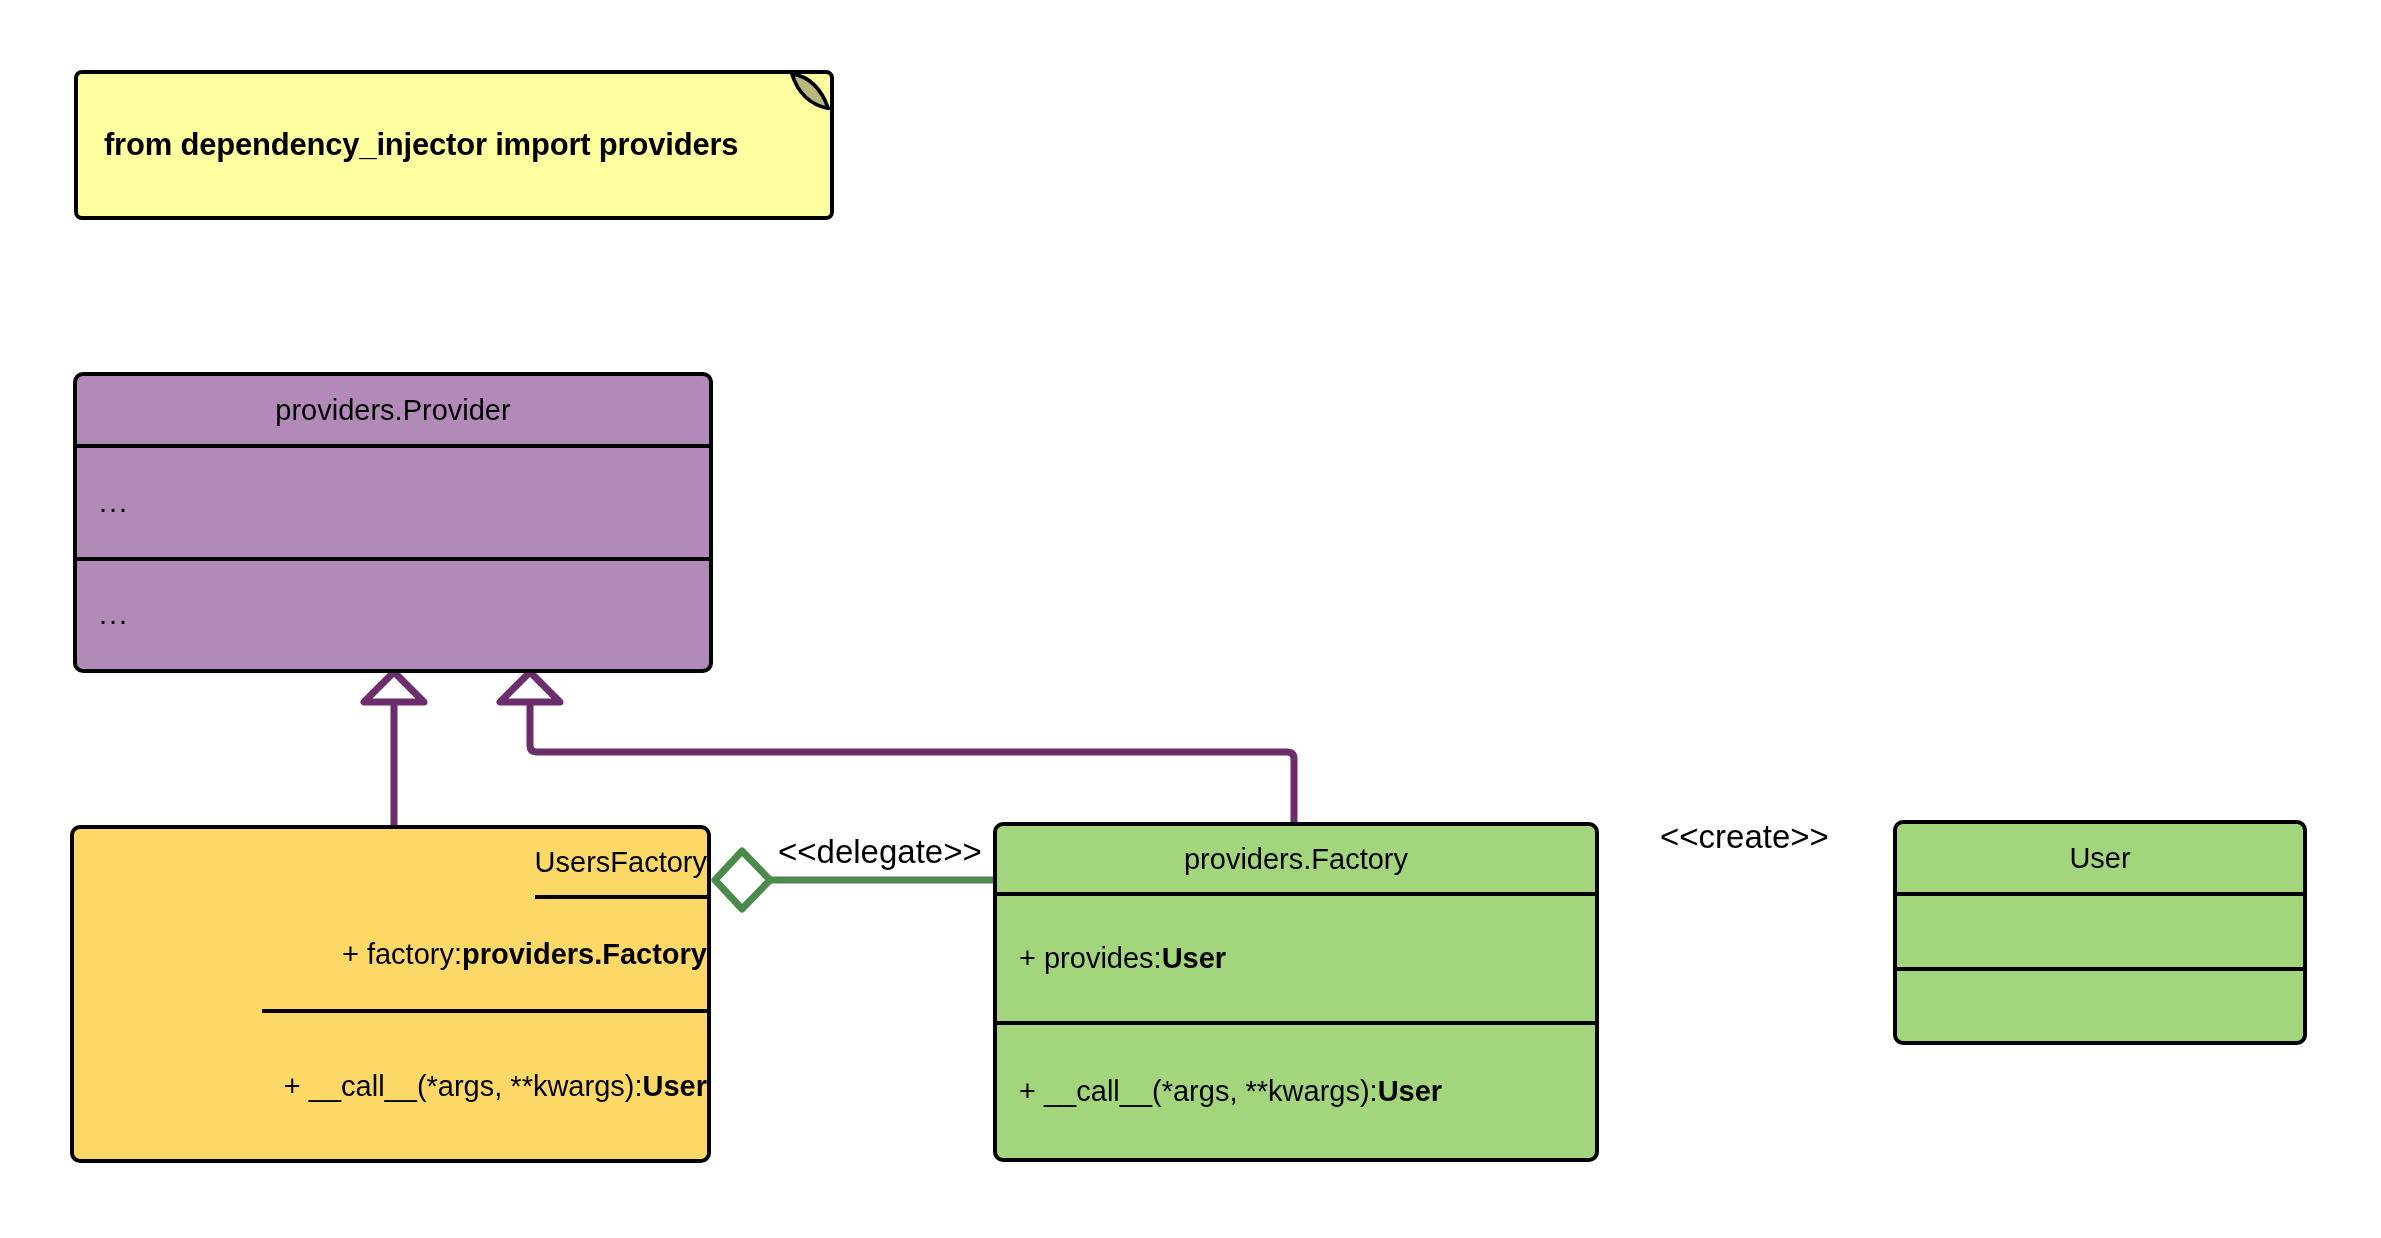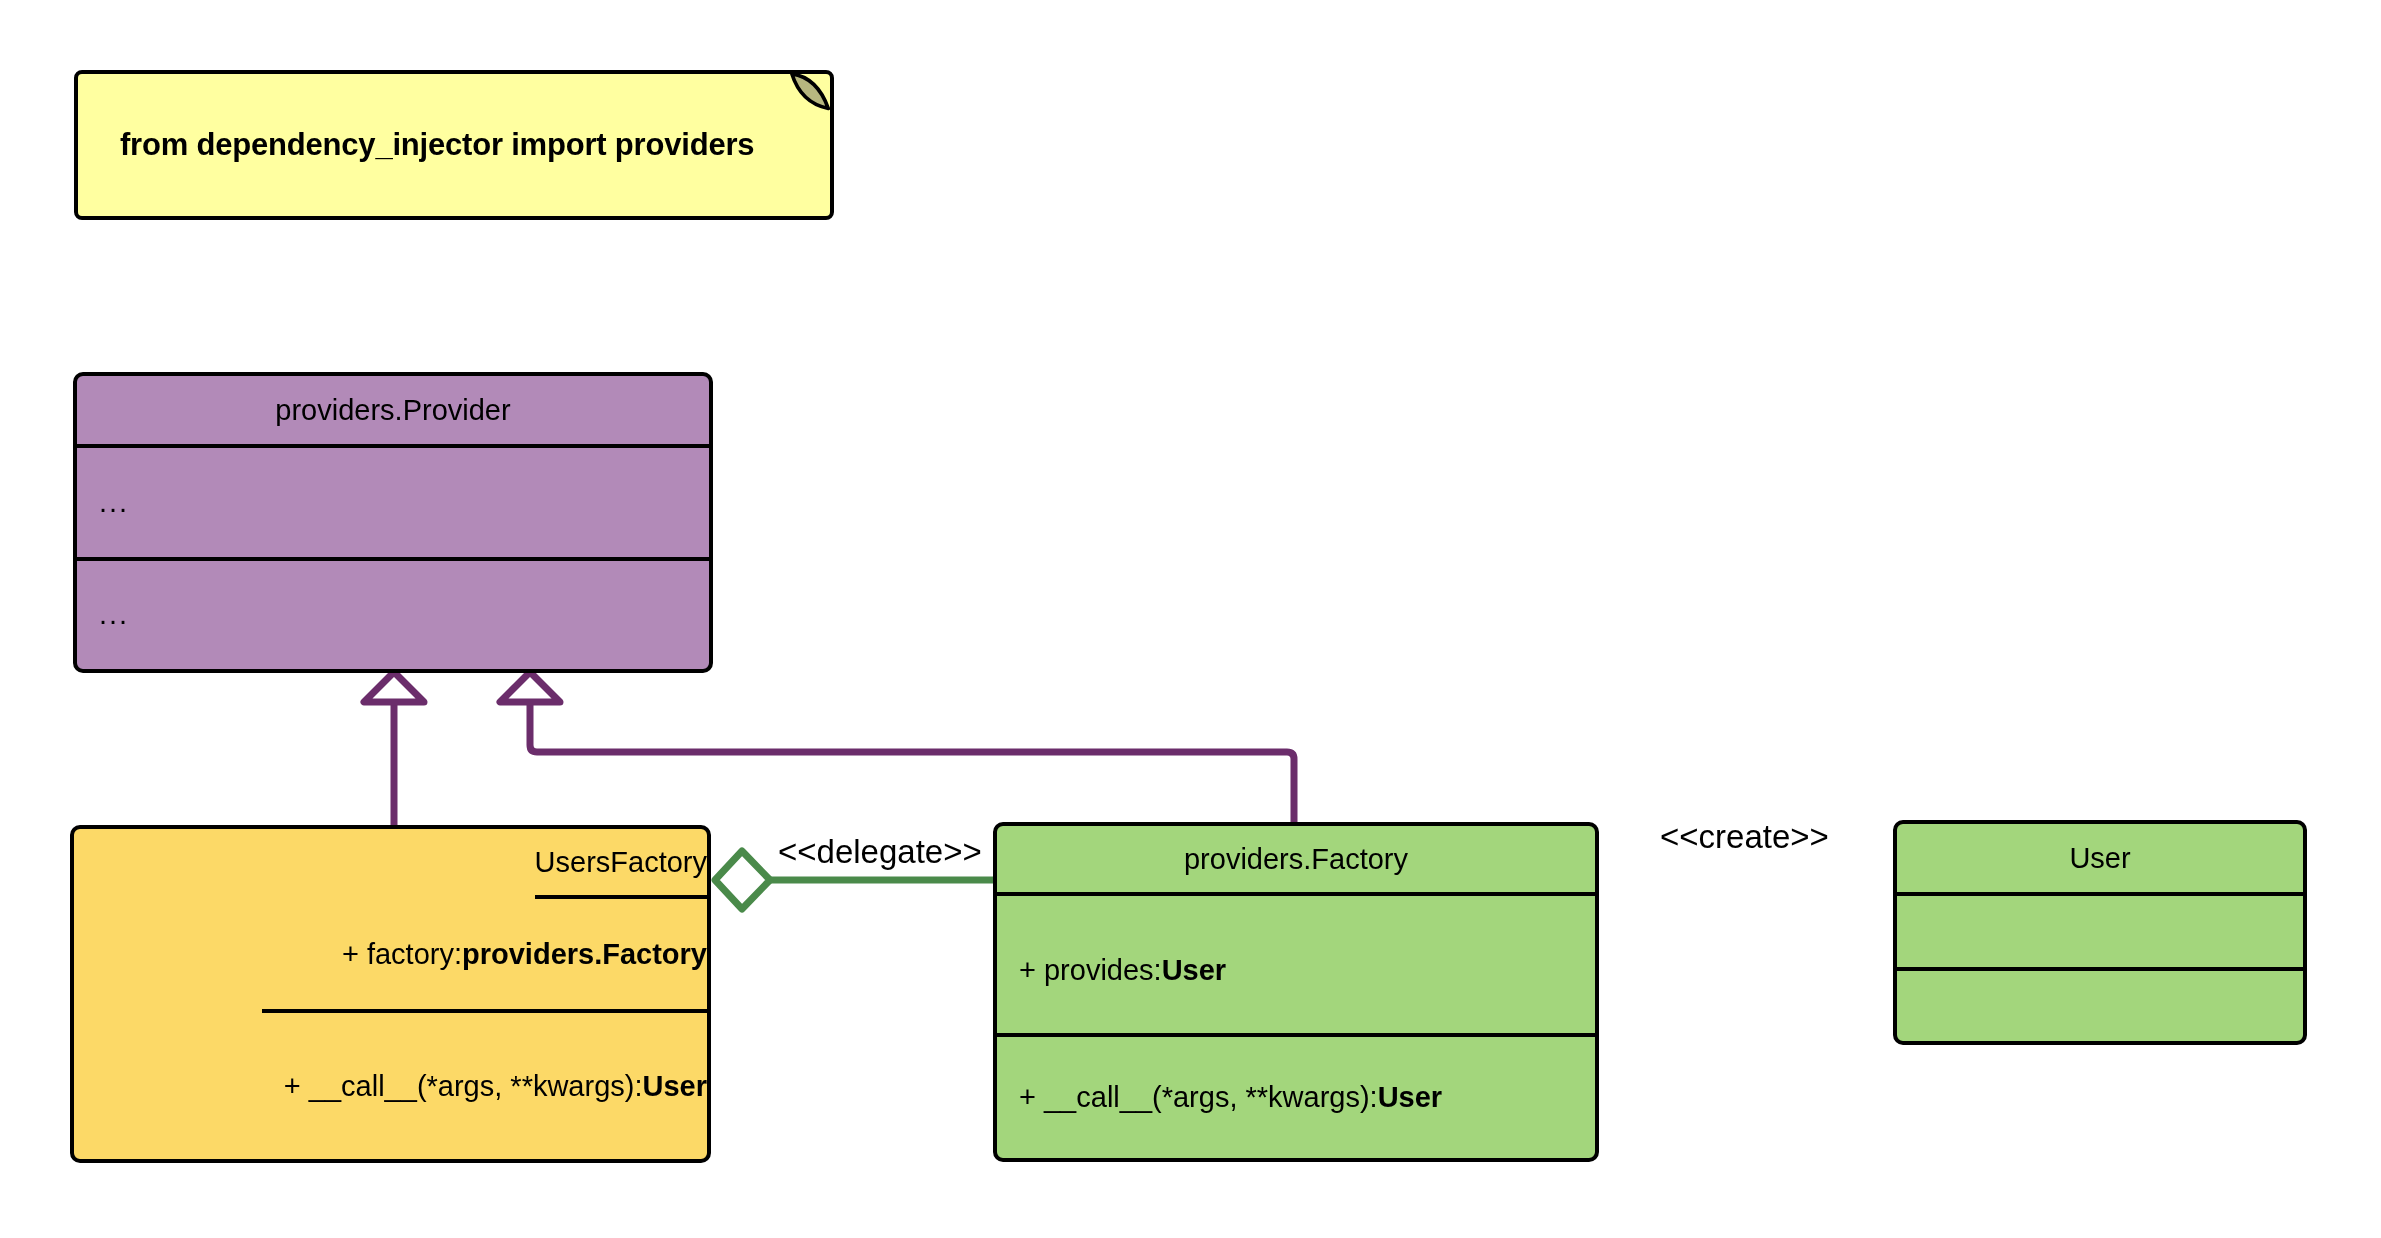--- a/index.html
+++ b/index.html
@@ -36,21 +36,21 @@
     background: #ffffa0;
     border: 4px solid #000000;
     border-radius: 8px;
     display: flex;
     align-items: center;
   }
   .note-text {
     font-weight: bold;
     font-size: 31px;
     color: #000000;
-    padding-left: 42px;
+    padding-left: 26px;
     white-space: nowrap;
     letter-spacing: -0.2px;
   }
   .note-fold {
     position: absolute;
     right: -2px;
     top: -2px;
     width: 42px;
     height: 42px;
     overflow: visible;
@@ -161,21 +161,21 @@
         <b>providers.Factory</b>
     </div>
     <div class="uml-compartment" style="flex:1 1 0;">
       <span>+ __call__(*args, **kwargs): </span>
         <b>User</b>
     </div>
   </div>
 
   <div class="uml-class fill-green" style="left:993px; top:822px; width:606px; height:340px;">
     <div class="uml-title" style="height:70px;">providers.Factory</div>
-    <div class="uml-compartment" style="height:125px;margin-top:12px;">
+    <div class="uml-compartment" style="height:125px;">
       <span>+ provides: </span>
         <b>User</b>
     </div>
     <div class="uml-compartment" style="flex:1 1 0;">
       <span>+ __call__(*args, **kwargs): </span>
         <b>User</b>
     </div>
   </div>
 
   <div class="uml-class fill-green" style="left:1893px; top:820px; width:414px; height:225px;">

